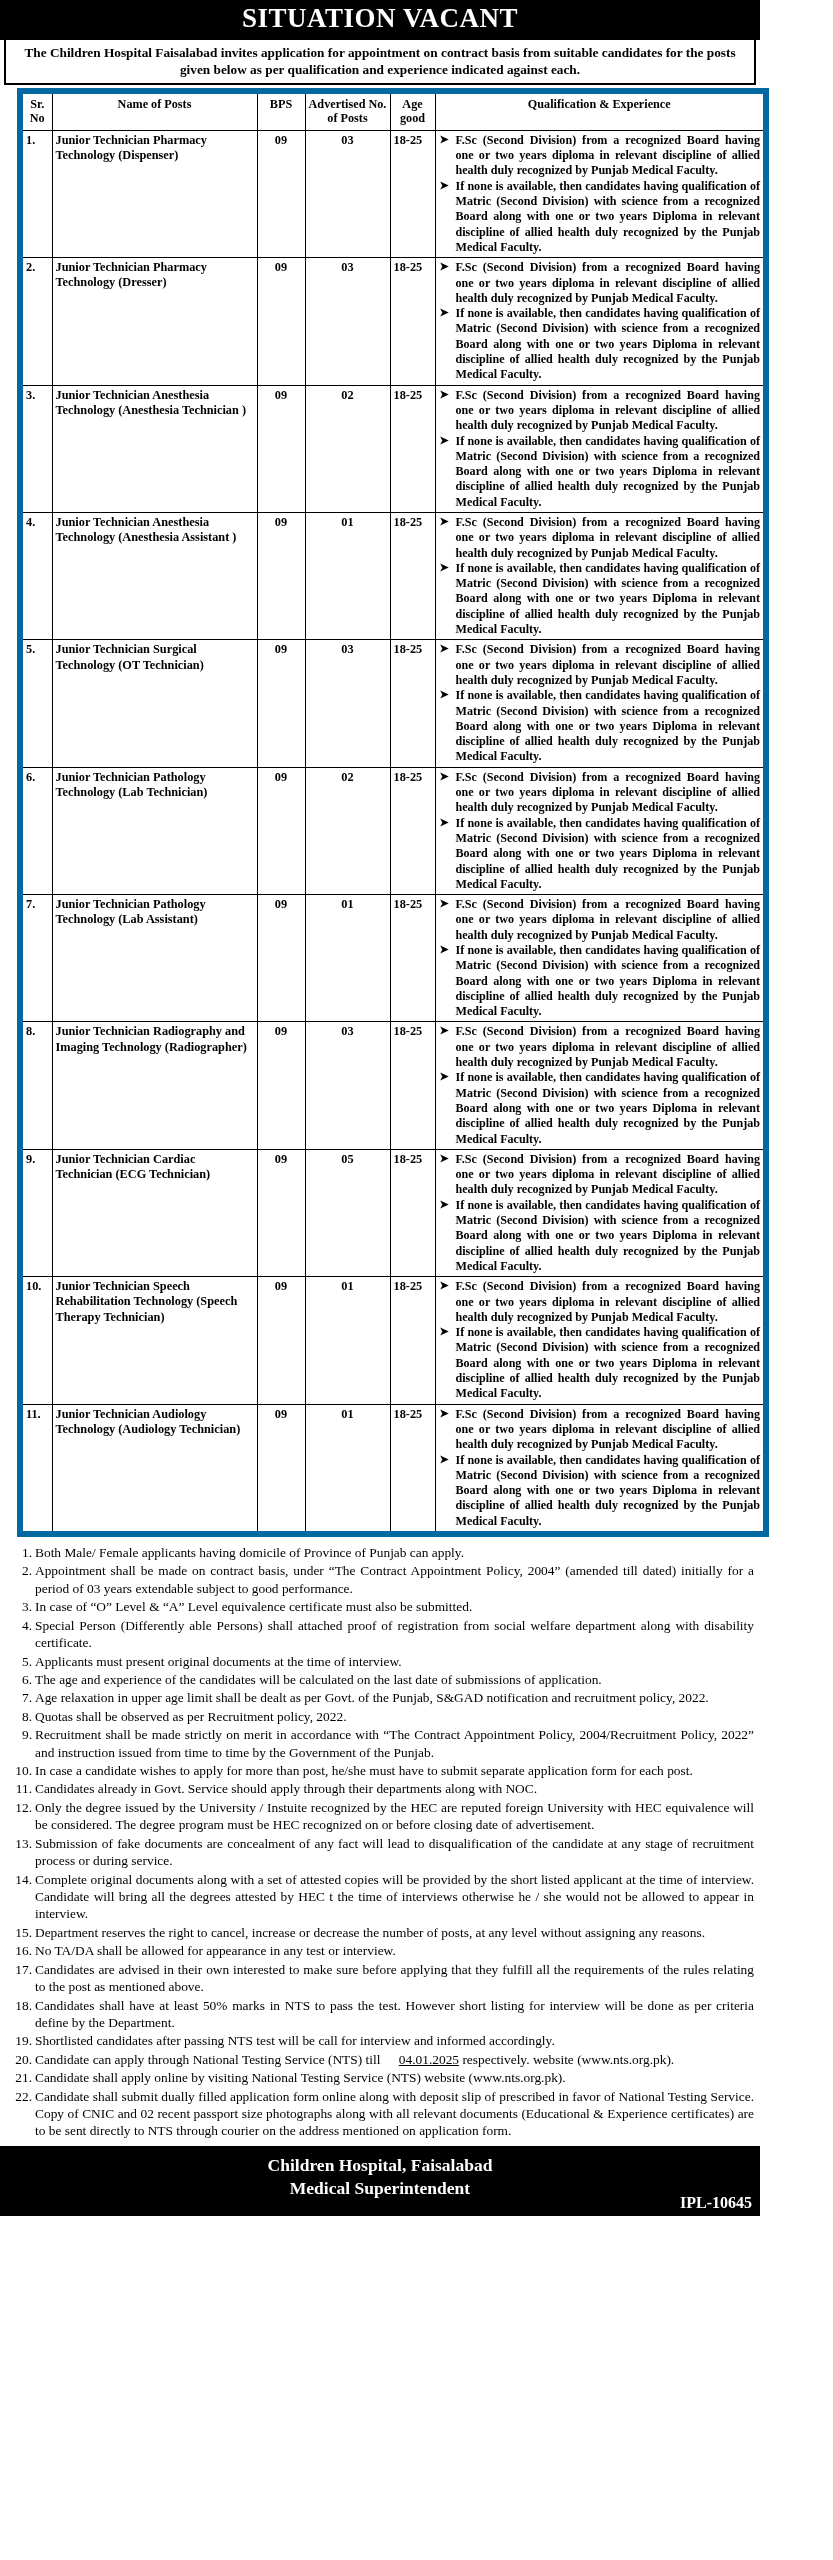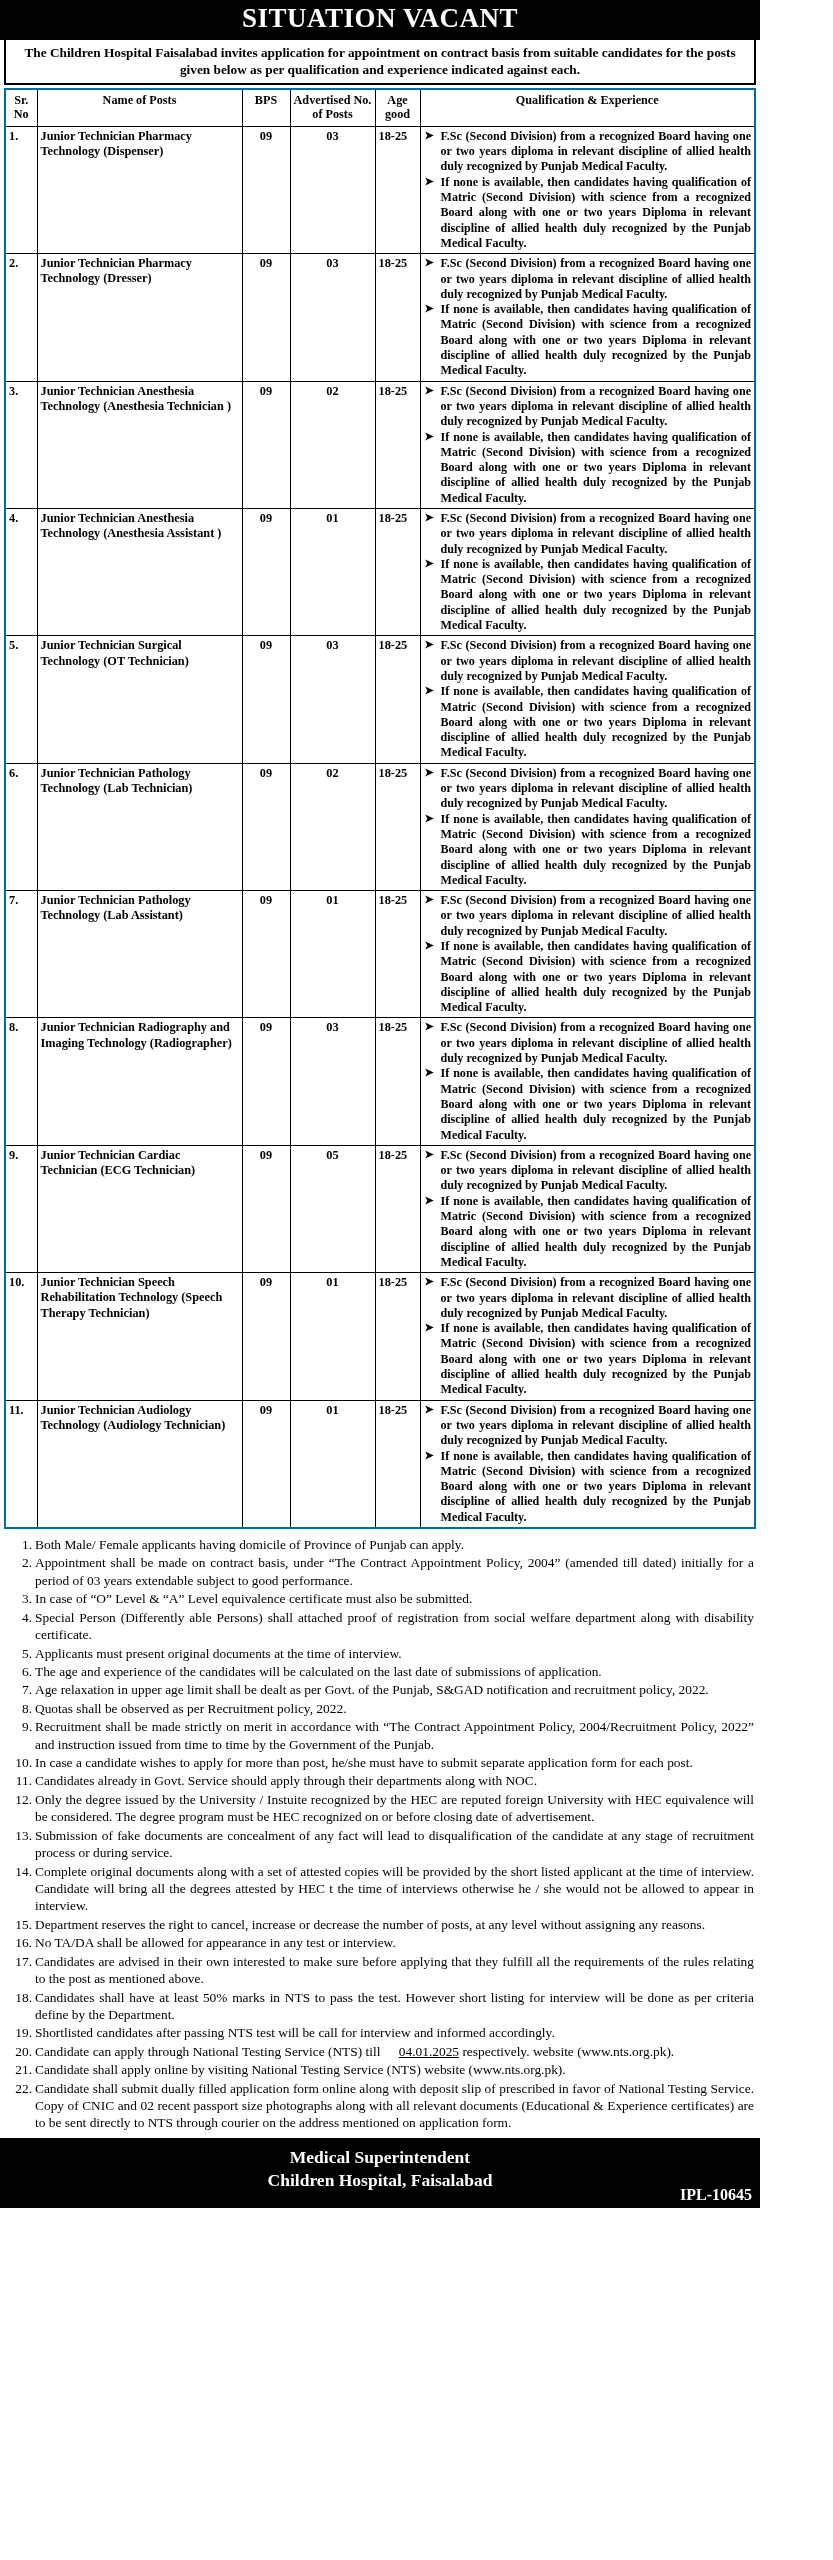--- a/index.html
+++ b/index.html
@@ -52,21 +52,22 @@
   }
 
   
   .table-wrap {
     margin: 3px 4px 0 4px;
   }
   table.jobs {
     width: 100%;
     border-collapse: collapse;
     table-layout: fixed;
-    border: 2px solid #0369a1;
+    border: 6px solid #0369a1;
+    margin-left: 13px;
   }
   table.jobs th,
   table.jobs td {
     border: 1px solid #000;
     vertical-align: top;
     padding: 2px 3px;
   }
   table.jobs thead th {
     font-size: 12.2px;
     font-weight: bold;
@@ -408,19 +409,19 @@
         <li>Candidates shall have at least 50% marks in NTS to pass the test. However short listing for interview will be done as per criteria define by the Department.</li>
         <li>Shortlisted candidates after passing NTS test will be call for interview and informed accordingly.</li>
         <li>Candidate can apply through National Testing Service (NTS) till <span class="u">04.01.2025</span> respectively. website (www.nts.org.pk).</li>
         <li>Candidate shall apply online by visiting National Testing Service (NTS) website (www.nts.org.pk).</li>
         <li>Candidate shall submit dually filled application form online along with deposit slip of prescribed in favor of National Testing Service. Copy of CNIC and 02 recent passport size photographs along with all relevant documents (Educational &amp; Experience certificates) are to be sent directly to NTS through courier on the address mentioned on application form.</li>
       </ol>
   </div>
 
   <div class="footer-bar">
     <div class="footer-center">
+      <div>Children Hospital, Faisalabad</div>
       <div>Medical Superintendent</div>
-      <div>Children Hospital, Faisalabad</div>
     </div>
     <div class="footer-ref">IPL-10645</div>
   </div>
 
 </div>
 
 </body></html>

